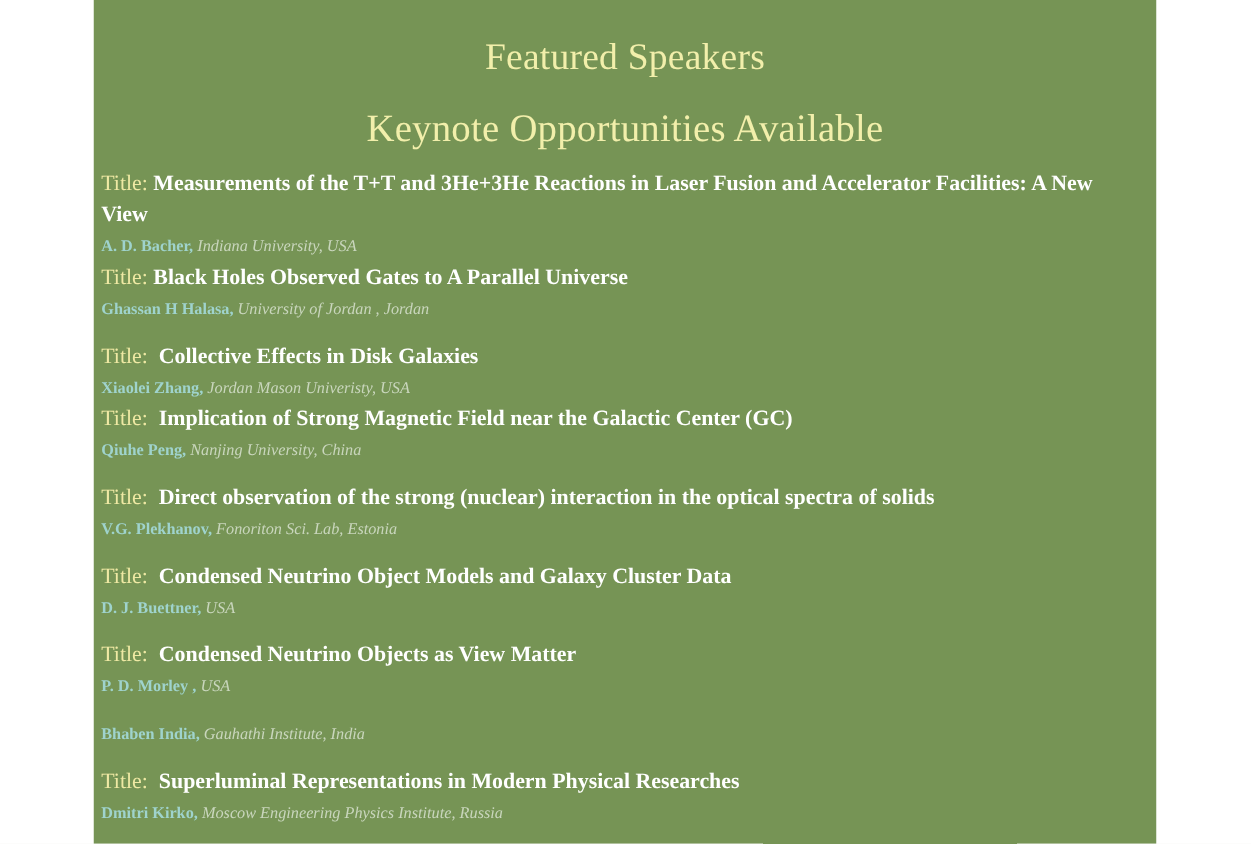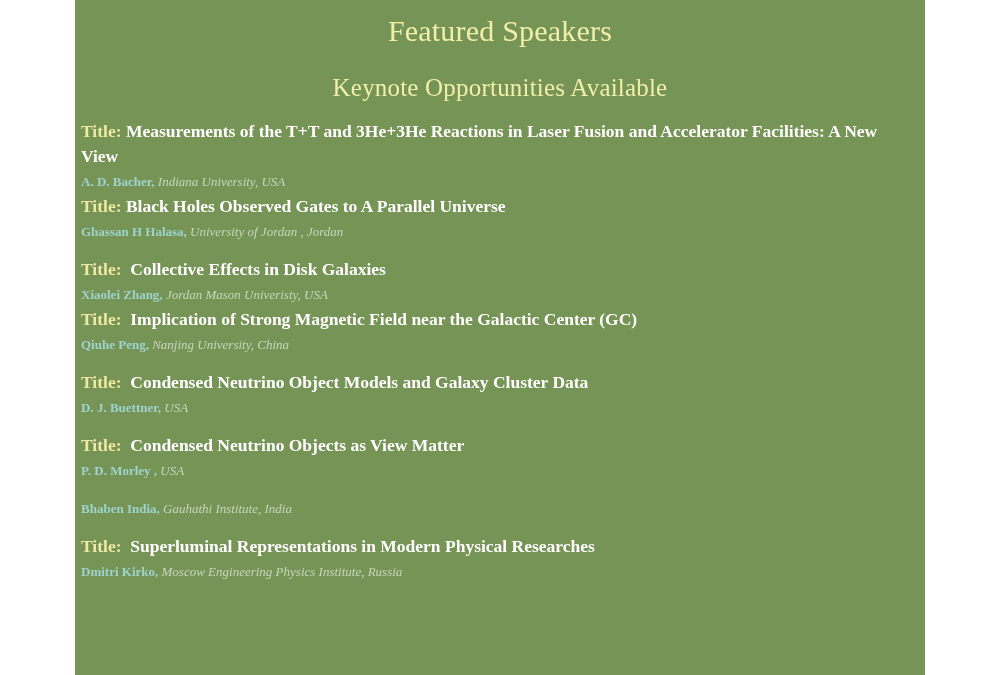--- a/index.html
+++ b/index.html
@@ -24,37 +24,37 @@
     left: 75px;
     top: 0;
     width: 850px;
     height: 675px;
     background: #769455;
     box-sizing: border-box;
     padding: 0;
     overflow: hidden;
   }
   .headings {
-    padding-top: 5px;
+    padding-top: 20px;
   }
   .heading {
     text-align: center;
     color: #f2efab;
     font-family: "Liberation Serif", "DejaVu Serif", serif;
     font-weight: normal;
     letter-spacing: 0.2px;
     margin: 0;
   }
   .heading-1 {
     font-size: 30px;
     line-height: 44px;
     padding-top: 4px;
   }
   .heading-2 {
-    font-size: 25px;
+    font-size: 31px;
     line-height: 46px;
     padding-top: 12px;
   }
   .list {
     padding: 8px 10px 0 6px;
   }
   .entry {
     margin: 0;
   }
   .entry.gap-top {
@@ -65,21 +65,21 @@
     font-size: 17.5px;
     line-height: 25px;
     color: #ffffff;
     font-weight: bold;
     text-indent: 0;
     padding: 0;
     margin: 0;
   }
   .title-label {
     color: #efe9a4;
-    font-weight: bold;
+    font-weight: normal;
   }
   .speaker-line {
     font-family: "Liberation Serif", "DejaVu Serif", serif;
     font-size: 13px;
     line-height: 25px;
     margin: 0;
     padding: 0;
   }
   .speaker-name {
     color: #9fd3cd;
@@ -113,20 +113,24 @@
         </div>
         <div class="entry gap-top">
           <div class="title-line"><span class="title-label">Title:</span>&nbsp;&nbsp;<span>Collective Effects in Disk Galaxies</span></div>
           <div class="speaker-line"><span class="speaker-name">Xiaolei Zhang,</span>&nbsp;<span class="affiliation">Jordan Mason Univeristy, USA</span></div>
         </div>
         <div class="entry">
           <div class="title-line"><span class="title-label">Title:</span>&nbsp;&nbsp;<span>Implication of Strong Magnetic Field near the Galactic Center (GC)</span></div>
           <div class="speaker-line"><span class="speaker-name">Qiuhe Peng,</span>&nbsp;<span class="affiliation">Nanjing University, China</span></div>
         </div>
         <div class="entry gap-top">
+          <div class="title-line"><span class="title-label">Title:</span>&nbsp;&nbsp;<span>Direct observation of the strong (nuclear) interaction in the optical spectra of solids</span></div>
+          <div class="speaker-line"><span class="speaker-name">V.G. Plekhanov,</span>&nbsp;<span class="affiliation">Fonoriton Sci. Lab, Estonia</span></div>
+        </div>
+        <div class="entry gap-top">
           <div class="title-line"><span class="title-label">Title:</span>&nbsp;&nbsp;<span>Condensed Neutrino Object Models and Galaxy Cluster Data</span></div>
           <div class="speaker-line"><span class="speaker-name">D. J. Buettner,</span>&nbsp;<span class="affiliation">USA</span></div>
         </div>
         <div class="entry gap-top">
           <div class="title-line"><span class="title-label">Title:</span>&nbsp;&nbsp;<span>Condensed Neutrino Objects as View Matter</span></div>
           <div class="speaker-line"><span class="speaker-name">P. D. Morley ,</span>&nbsp;<span class="affiliation">USA</span></div>
         </div>
         <div class="entry gap-top">
           <div class="speaker-line"><span class="speaker-name">Bhaben India,</span>&nbsp;<span class="affiliation">Gauhathi Institute, India</span></div>
         </div>

